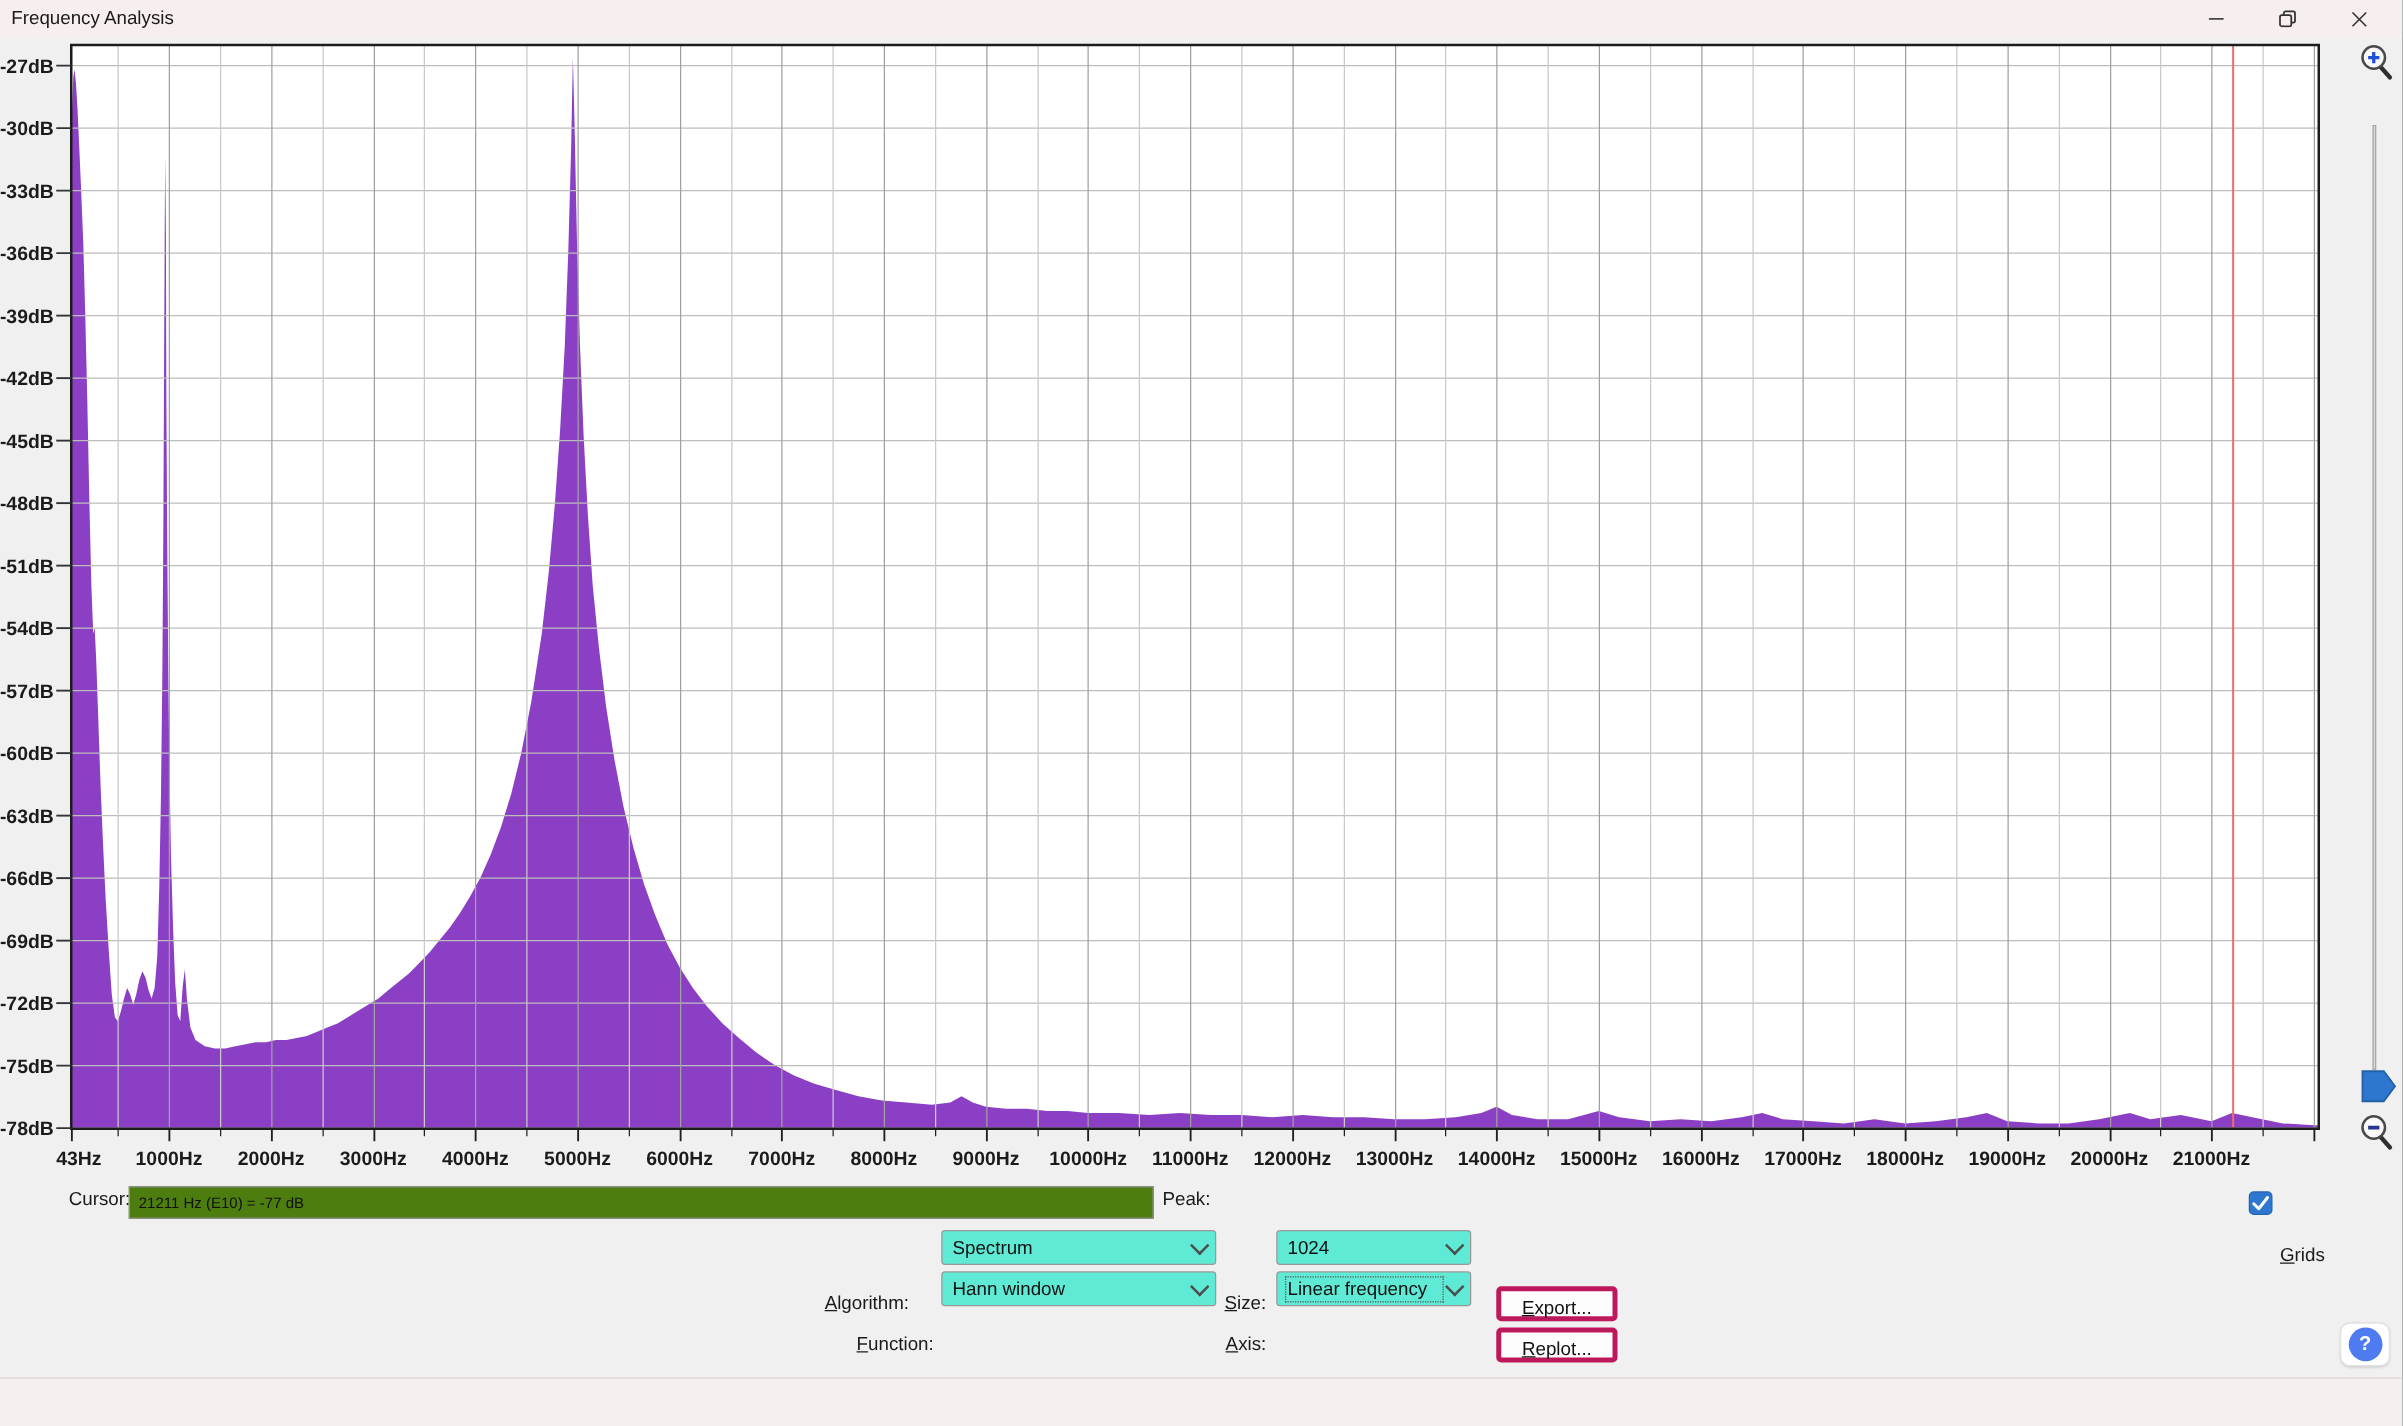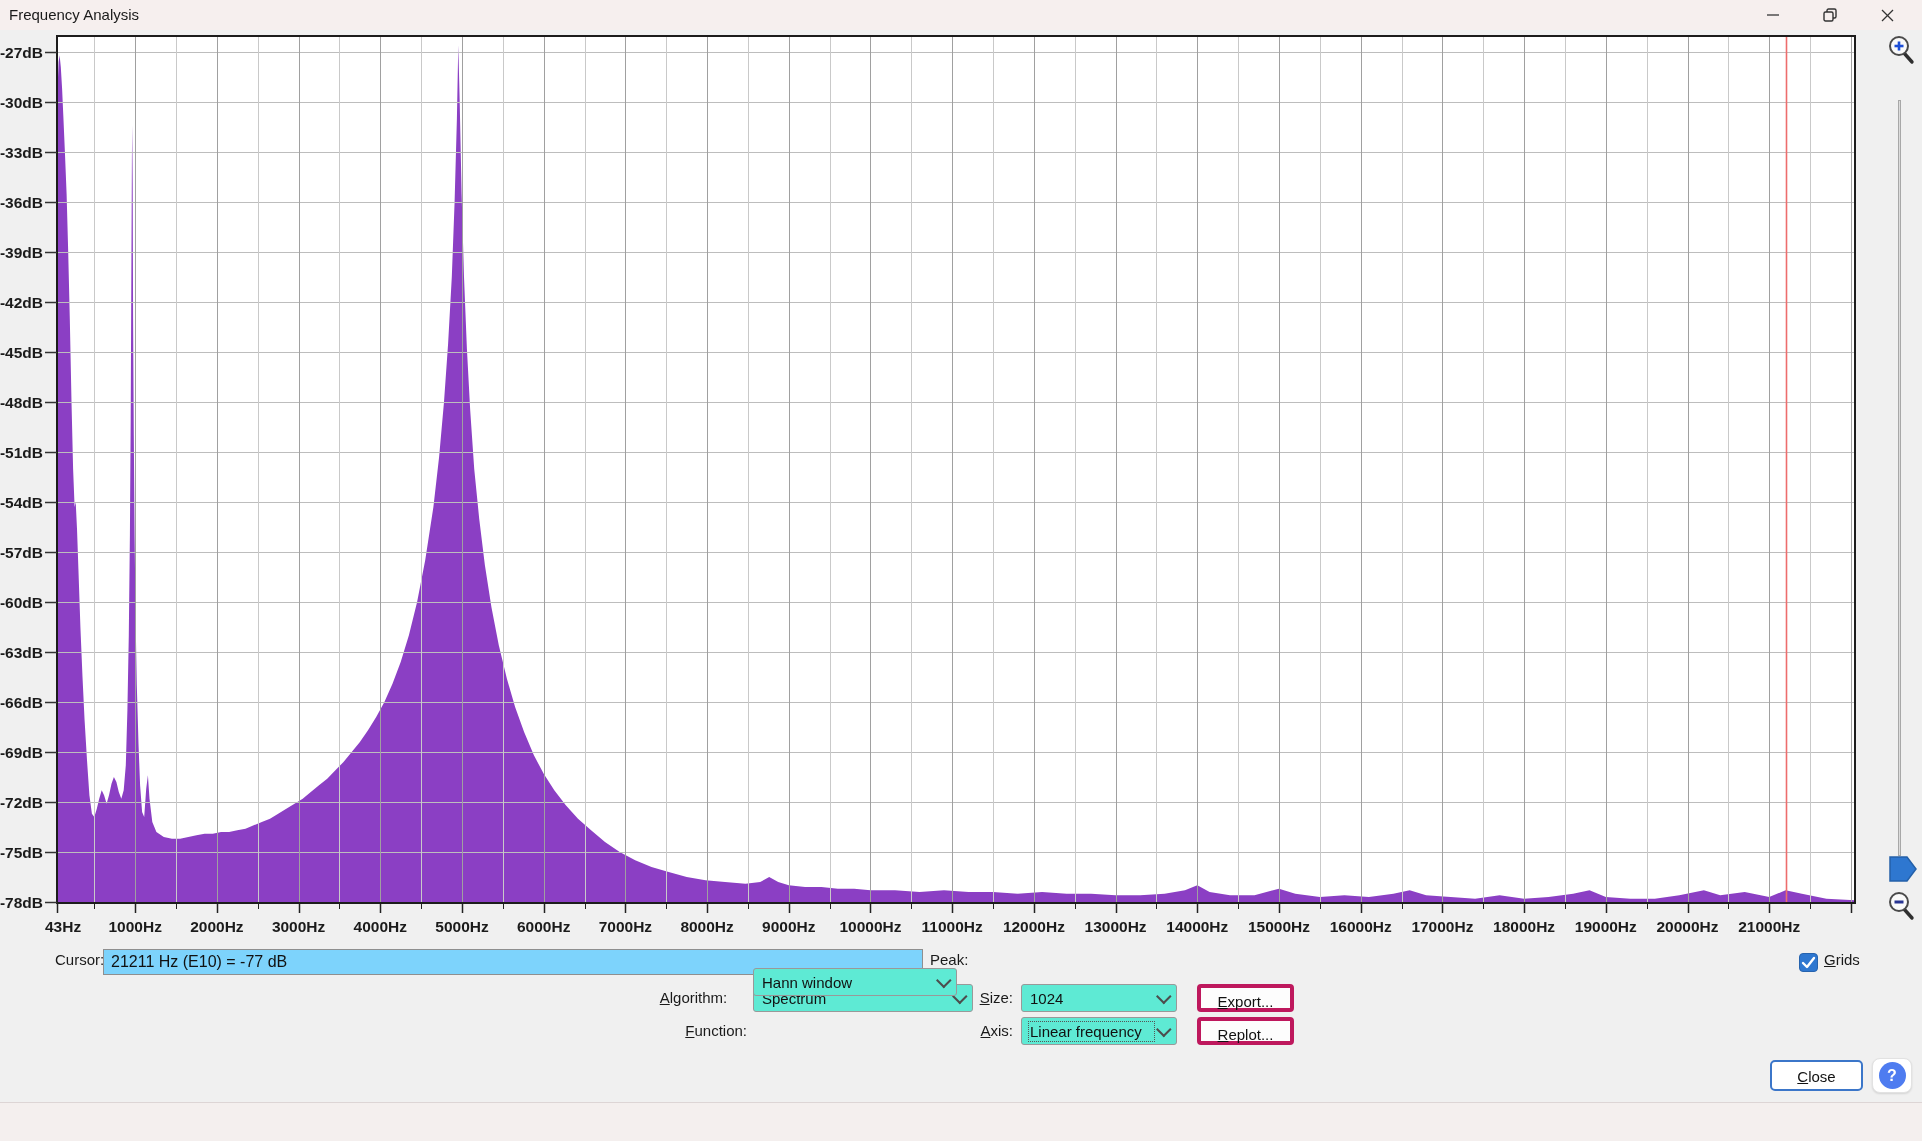--- a/index.html
+++ b/index.html
@@ -12,24 +12,24 @@
   .winbtn svg{display:block;}
   
   #chart{position:absolute;left:0;top:30px;}
   #chart text{font:700 15.5px "Liberation Sans",sans-serif;fill:#1b1b1b;}
   
   .rail-icon{position:absolute;left:1886px;}
   .vtrack{position:absolute;left:1898px;top:100px;width:3px;height:756px;background:#dcdcdc;border:1px solid #a8a8a8;box-sizing:border-box;}
   .vthumb{position:absolute;left:1888px;top:853px;}
   
   .lbl{position:absolute;font-size:15px;color:#1a1a1a;line-height:26px;white-space:nowrap;}
-  .mn{display:inline-block;}
+  .mn{display:inline-block;margin-top:45px;}
   .mn::first-letter{text-decoration:underline;}
-  .field{position:absolute;height:26px;background:#7dd3fc;border:1px solid #8f8f8f;box-sizing:border-box;
-         font-size:16px;color:#111;line-height:24px;padding-left:7px;white-space:nowrap;overflow:hidden;}
+  .field{position:absolute;height:26px;background:#4d7c0f;border:1px solid #8f8f8f;box-sizing:border-box;
+         font-size:12px;color:#111;line-height:24px;padding-left:7px;white-space:nowrap;overflow:hidden;}
   .checkbox{position:absolute;left:1799px;top:953px;width:19px;height:19px;background:#2e77d0;border:1px solid #2663ae;border-radius:4px;box-sizing:border-box;}
   .checkbox svg{display:block;margin:2px 0 0 1px;}
   
   .ctl-lbl{position:absolute;font-size:15px;color:#1a1a1a;line-height:28px;text-align:right;white-space:nowrap;}
   .dd{position:absolute;height:28px;background:#5eead4;border:1px solid #999;border-radius:3px;box-sizing:border-box;
       display:flex;align-items:center;padding:0 6px 0 8px;}
   .dd-text{flex:1;font-size:15px;color:#111;white-space:nowrap;overflow:hidden;}
   .dd-text.focus-dotted{outline:1px dotted #555;outline-offset:1px;}
   .chev{width:9px;height:9px;border-left:2px solid #4d4d4d;border-bottom:2px solid #4d4d4d;
         transform:rotate(-45deg) translate(1px,-2px);margin-left:6px;}
@@ -281,21 +281,21 @@
     <span class="chev"></span>
   </div>
   <div class="ctl-lbl mn" style="left:940px;top:984px;width:73px;">Size:</div>
   <div class="dd" style="left:1021px;top:984px;width:156px;">
     <span class="dd-text">1024</span>
     <span class="chev"></span>
   </div>
   <button class="btn mn" style="left:1197px;top:984px;width:97px;">Export...</button>
 
   <div class="ctl-lbl mn" style="left:640px;top:1017px;width:107px;">Function:</div>
-  <div class="dd" style="left:753px;top:968px;width:204px;">
+  <div class="dd" style="left:753px;top:1017px;width:220px;">
     <span class="dd-text">Hann window</span>
     <span class="chev"></span>
   </div>
   <div class="ctl-lbl mn" style="left:940px;top:1017px;width:73px;">Axis:</div>
   <div class="dd" style="left:1021px;top:1017px;width:156px;">
     <span class="dd-text focus-dotted">Linear frequency</span>
     <span class="chev"></span>
   </div>
   <button class="btn mn" style="left:1197px;top:1017px;width:97px;">Replot...</button>
 

